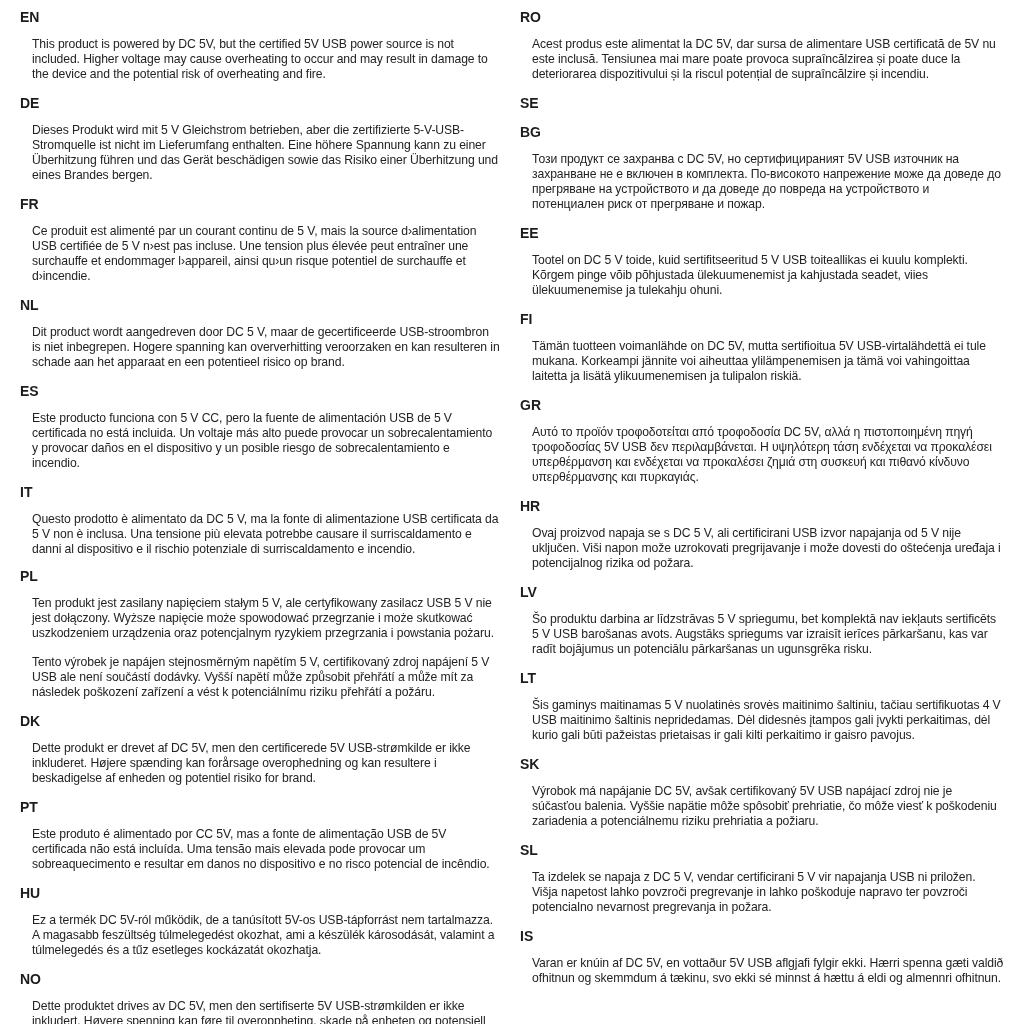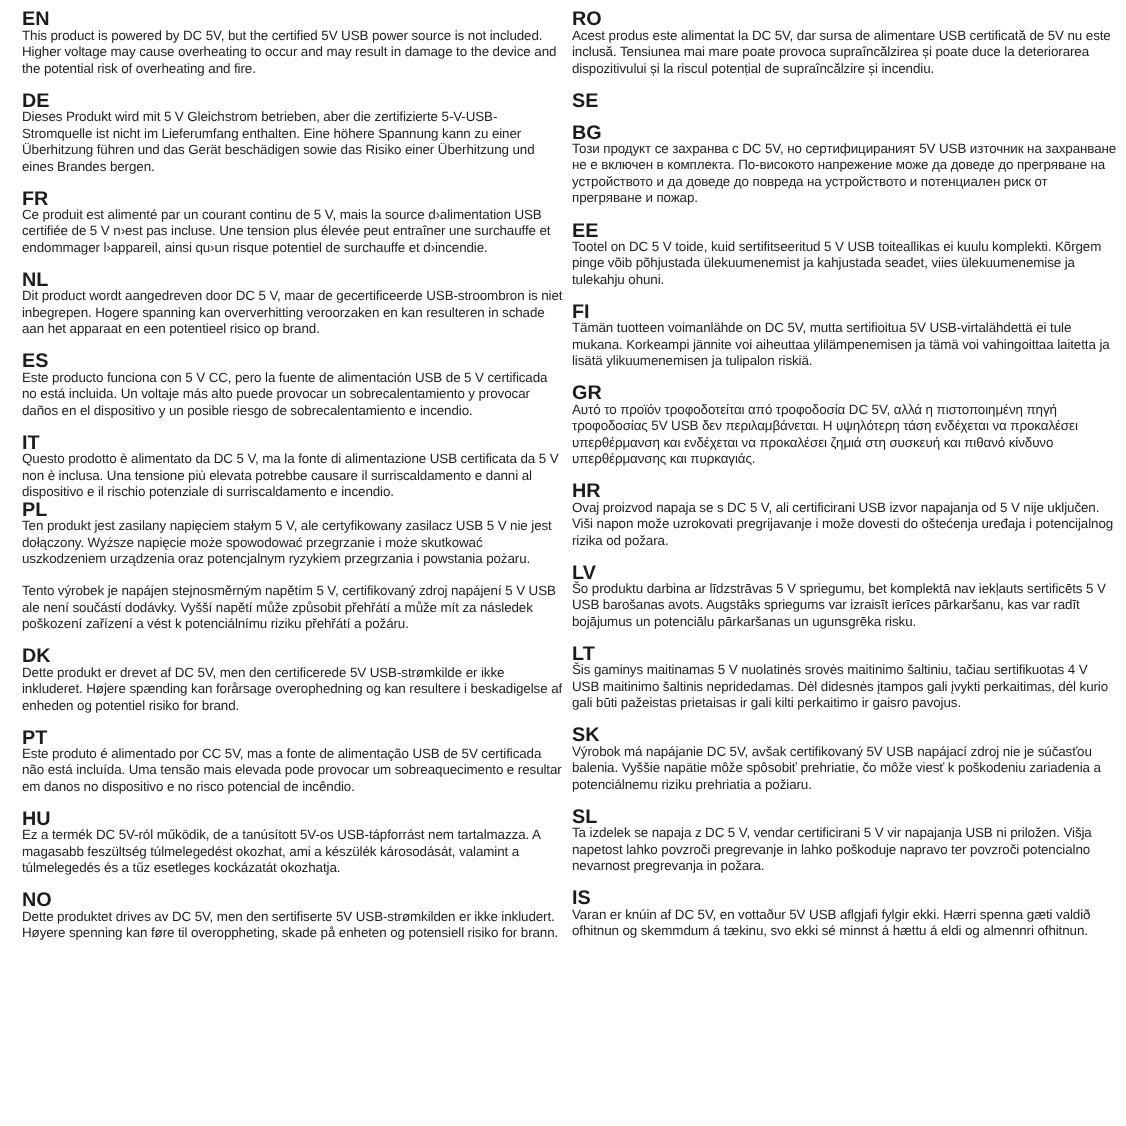--- a/index.html
+++ b/index.html
@@ -26,28 +26,28 @@
   .col {
     box-sizing: border-box;
   }
   .col-left  { width: 492px; }
   .col-right { width: 496px; }
   .section { margin: 0 0 14px 0; }
   .section.tight { margin-bottom: 1px; }
   h3.code {
     margin: 0;
     padding: 0;
-    font-size: 18px;
+    font-size: 14px;
     line-height: 15px;
     font-weight: bold;
     letter-spacing: 0;
     color: #1c1c1c;
   }
   p.body {
-    margin: 0;
+    margin: 12px;
     padding: 0;
     font-size: 12.2px;
     line-height: 15px;
     letter-spacing: -0.1px;
     color: #232323;
   }
 </style>
 </head>
 <body>
 

